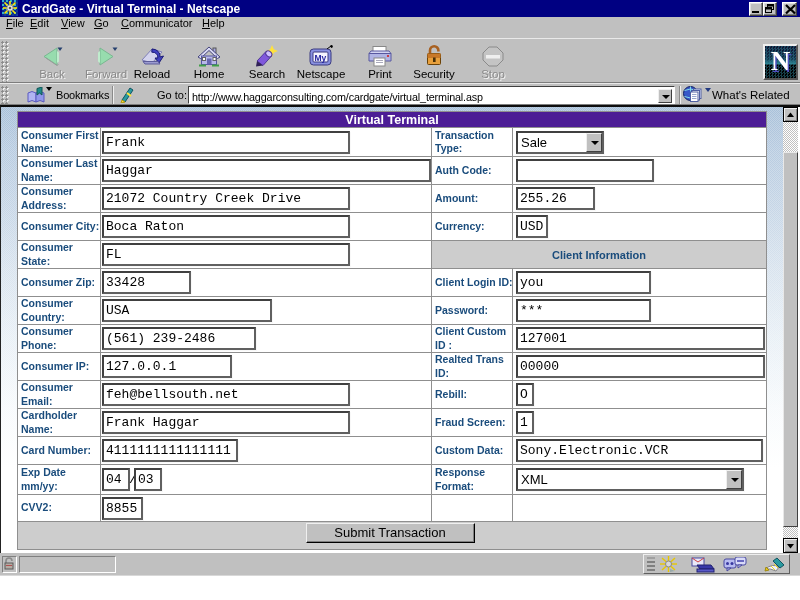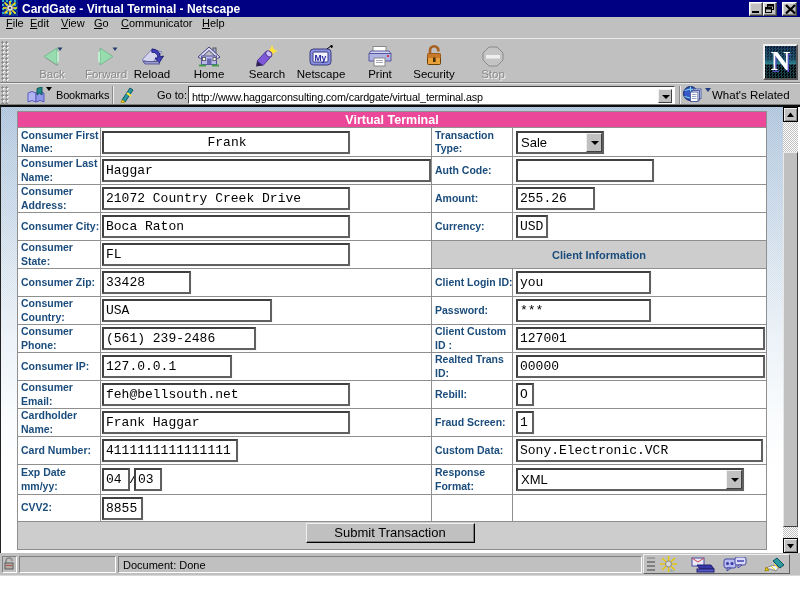--- a/index.html
+++ b/index.html
@@ -25,21 +25,21 @@
 #url .txt{position:absolute;left:3px;top:3.5px;font-size:10.8px;white-space:nowrap;letter-spacing:-0.15px}
 .combtn{position:absolute;right:1px;top:1px;width:14px;height:14px;background:#c0c0c0;border-top:1px solid #efefef;border-left:1px solid #efefef;border-right:1px solid #404040;border-bottom:1px solid #404040}
 .darr{position:absolute;left:3px;top:5px;width:0;height:0;border-left:4px solid transparent;border-right:4px solid transparent;border-top:4px solid #000}
 
 #content{position:absolute;left:0;top:105px;width:800px;height:448px;border-top:2px solid #0d0d0d;border-left:1px solid #222;
 background-image:repeating-conic-gradient(rgba(255,255,255,0.25) 0% 25%,rgba(0,0,0,0) 0% 50%),linear-gradient(180deg,#a8c0d9 0px,#b7cbe0 40px,#c5d5e6 95px,#d8e3ee 160px,#e9f0f6 230px,#f7fafc 300px,#fff 360px,#fff 100%);background-size:2px 2px,100% 100%}
 
 #ft{position:absolute;left:16px;top:4px;border-collapse:collapse;table-layout:fixed;width:749px;background:#fff}
 #ft td{border:1px solid #8f8f8f;padding:0;vertical-align:middle;overflow:hidden}
 #ft .lab{font-size:10.5px;font-weight:bold;color:#1a4c7c;padding-left:3px;line-height:13.5px;white-space:nowrap}
-.hdrbar{background:#ec4899;color:#fff;text-align:center;font-weight:bold;font-size:12.5px;height:16px}
+.hdrbar{background:#4c1d95;color:#fff;text-align:center;font-weight:bold;font-size:12.5px;height:16px}
 .grow{background:#cdcdcd;color:#1a4c7c;font-weight:bold;font-size:11px;text-align:center}
 .inp{display:inline-block;vertical-align:middle;height:23px;margin-left:1px;background:#fff;border:2px solid #404040;border-right-color:#606060;border-bottom-color:#606060;box-shadow:1px 1px 0 #f8f8f8;font-family:"Liberation Mono",monospace;font-size:13px;color:#000;padding:2px 0 0 2px;white-space:nowrap}
 .sel{display:inline-block;position:relative;vertical-align:middle;height:23px;margin-left:3px;background:#fff;border:2px solid #404040;border-right-color:#606060;border-bottom-color:#606060;box-shadow:1px 1px 0 #f8f8f8;font-size:13px;padding:2px 0 0 3px}
 .selbtn{position:absolute;right:0;top:0;bottom:0;width:16px;background:#c0c0c0;border-top:1px solid #efefef;border-left:1px solid #efefef;border-right:1px solid #404040;border-bottom:1px solid #404040}
 .selbtn i{position:absolute;left:3.5px;top:7px;width:0;height:0;border-left:4px solid transparent;border-right:4px solid transparent;border-top:4px solid #000}
 
 #sb{position:absolute;right:2px;top:0;width:15px;height:446px;background-image:repeating-conic-gradient(#fff 0% 25%,#c0c0c0 0% 50%);background-size:2px 2px}
 .sbtn{position:absolute;left:0;width:15px;height:15px;background:#c0c0c0;border:1px solid #000;box-shadow:inset 1px 1px 0 #efefef,inset -1px -1px 0 #808080}
 #sthumb{position:absolute;left:0;top:45px;width:15px;height:375px;background:#c0c0c0;border-left:1px solid #e8e8e8;border-top:1px solid #e8e8e8;border-right:1px solid #404040;border-bottom:1px solid #404040}
 
@@ -239,21 +239,21 @@
           <col style="width:331px">
           <col style="width:81px">
           <col style="width:254px">
         </colgroup>
       <tbody>
           <tr>
             <td colspan="4" class="hdrbar">Virtual Terminal</td>
           </tr>
       <tr style="height:29px">
             <td class="lab">Consumer First<br>Name:</td>
-            <td><span class="inp" style="width:248px;text-align:center;">Frank</span></td>
+            <td><span class="inp" style="width:248px;">Frank</span></td>
             <td class="lab">Transaction<br>Type:</td>
             <td><span class="sel" style="width:88px">Sale<span class="selbtn">
                   <i></i>
                 </span></span></td>
           </tr>
       <tr style="height:28px">
             <td class="lab">Consumer Last<br>Name:</td>
             <td><span class="inp" style="width:329px;">Haggar</span></td>
             <td class="lab">Auth Code:</td>
             <td><span class="inp" style="width:138px;margin-left:3px;">&nbsp;</span></td>
@@ -350,21 +350,20 @@
 
   <div id="status">
     <div class="sunk" style="left:2px;width:15px">
       <svg width="13" height="14" viewBox="0 0 13 14" style="position:absolute;left:0;top:0">
           <path d="M3 6 v-2 a3 3 0 0 1 6 0" fill="none" stroke="#8a8a8a" stroke-width="1.6"></path>
           <rect x="2" y="6" width="8" height="6" fill="#b4aca4" stroke="#5a5a5a"></rect>
           <rect x="3" y="8" width="6" height="1" fill="#b05050"></rect>
         </svg>
     </div>
     <div class="sunk" style="left:19px;width:97px"></div>
-    <div class="sunk" style="left:118px;width:524px;padding:2px 0 0 4px">Document: Done</div>
     <div id="dock">
       <svg width="8" height="14" style="position:absolute;left:3px;top:2px">
           <g fill="#a0a0a0">
             <rect y="0" width="8" height="2"></rect>
             <rect y="4" width="8" height="2" fill="#808080"></rect>
             <rect y="8" width="8" height="2" fill="#808080"></rect>
             <rect y="12" width="8" height="2" fill="#808080"></rect>
           </g>
         </svg>
       <svg width="17" height="16" viewBox="0 0 17 16" style="position:absolute;left:16px;top:1px">

